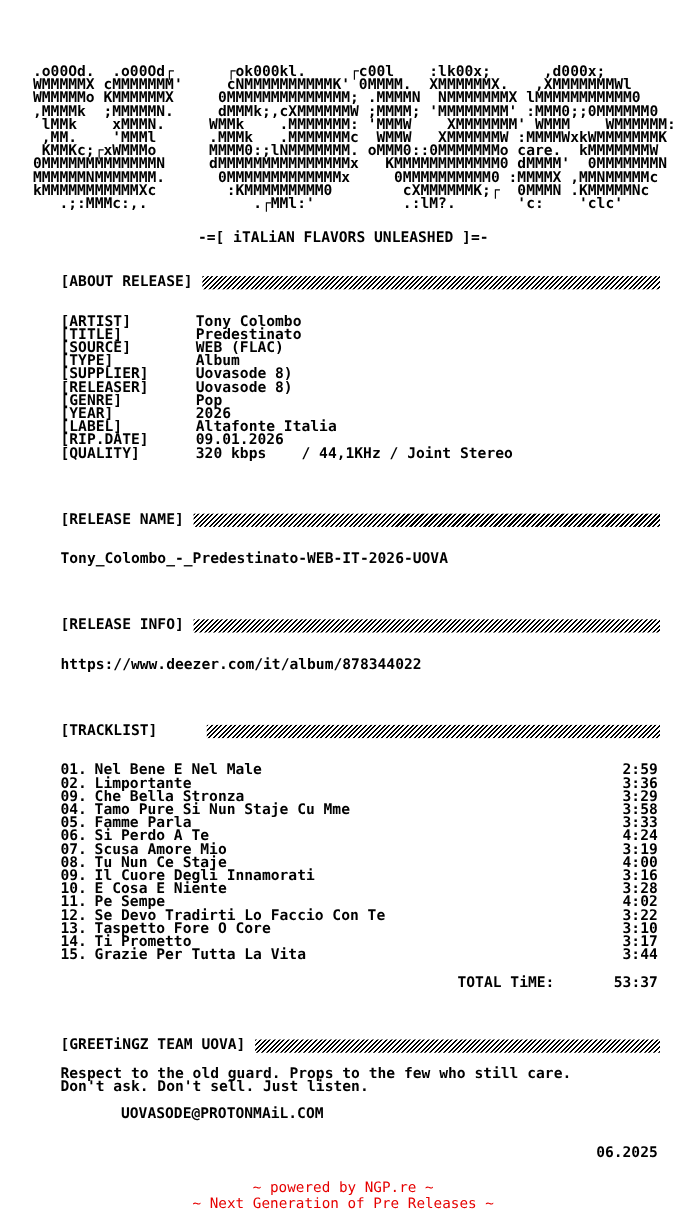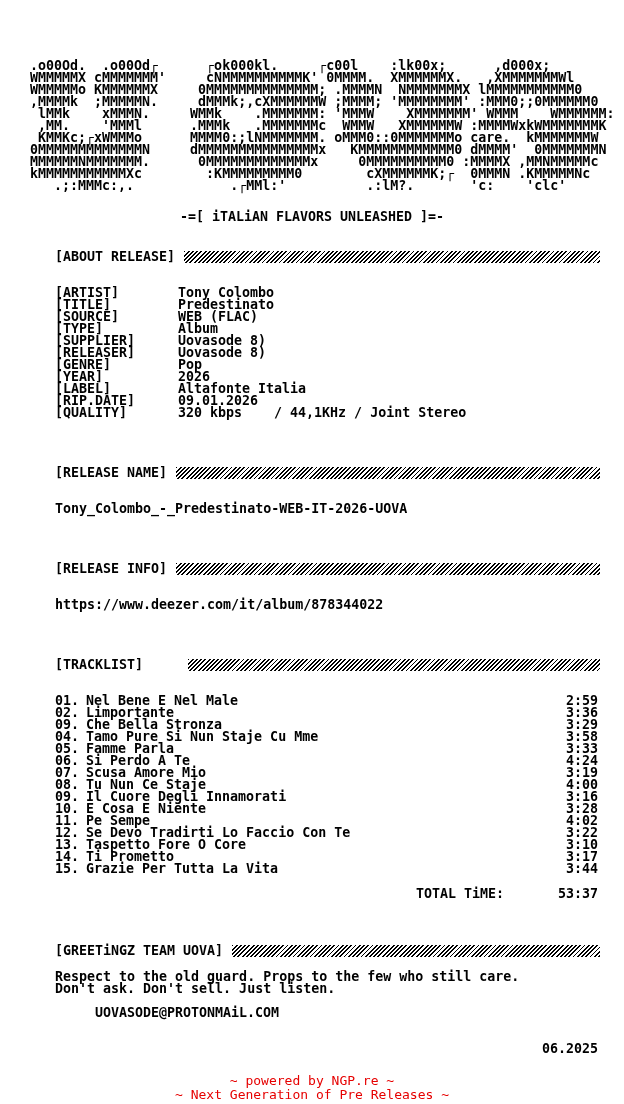--- a/index.html
+++ b/index.html
@@ -222,21 +222,21 @@
   <div class="abs hdr-row" style="top:921px; left:55px; right:24px;">
     <span class="hdr-label">[GREETiNGZ TEAM UOVA]</span>
     <span class="bar"></span>
   </div>
 
   <div class="abs" style="top:947px; left:55px;">
       <div class="pre">Respect to the old guard. Props to the few who still care.</div>
       <div class="pre">Don't ask. Don't sell. Just listen.</div>
     </div>
 
-  <div class="abs pre" style="top:983px; left:55px;padding-left:40px;">UOVASODE@PROTONMAiL.COM</div>
+  <div class="abs pre" style="top:983px; left:70px;padding-left:40px;">UOVASODE@PROTONMAiL.COM</div>
 
   <div class="abs right pre" style="top:1019px; right:26px;">06.2025</div>
 
   <div class="abs center red" style="top:1051px;">
       <div class="pre" style="margin-bottom:2px;">~ powered by NGP.re ~</div>
       <div class="pre" style="margin-bottom:2px;">~ Next Generation of Pre Releases ~</div>
     </div>
 
 </div>
 

